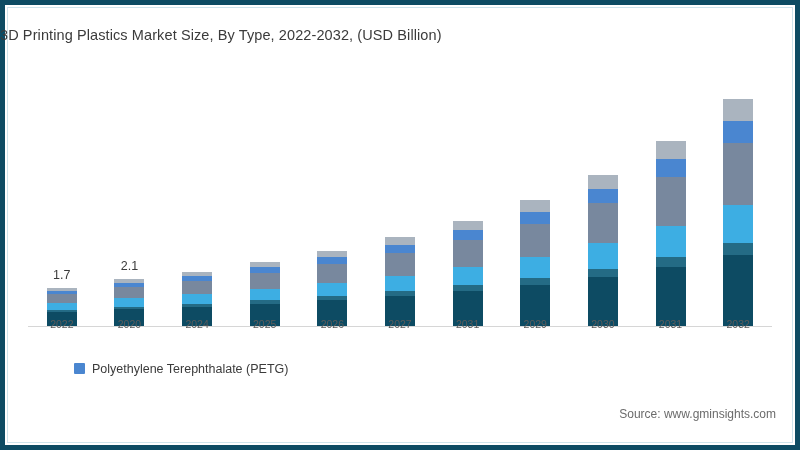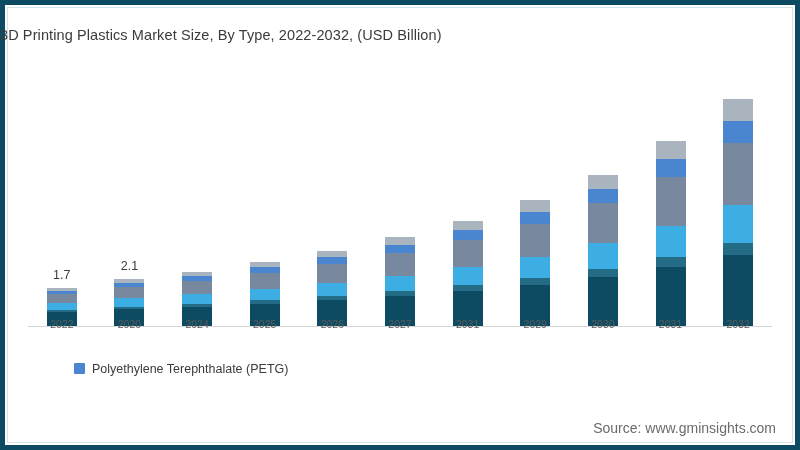--- a/index.html
+++ b/index.html
@@ -133,22 +133,22 @@
   }
   .legend-label {
     font-size: 12.5px;
     color: #3b3b3b;
     white-space: nowrap;
   }
 
   #source {
     position: absolute;
     right: 24px;
-    bottom: 14px;
-    font-size: 14px;
+    bottom: 29px;
+    font-size: 12px;
     color: #6b6b6b;
   }
 </style>
 </head>
 <body>
 
 <div id="page">
 
   <div id="frame-outer"></div>
   <div id="frame-inner"></div>

